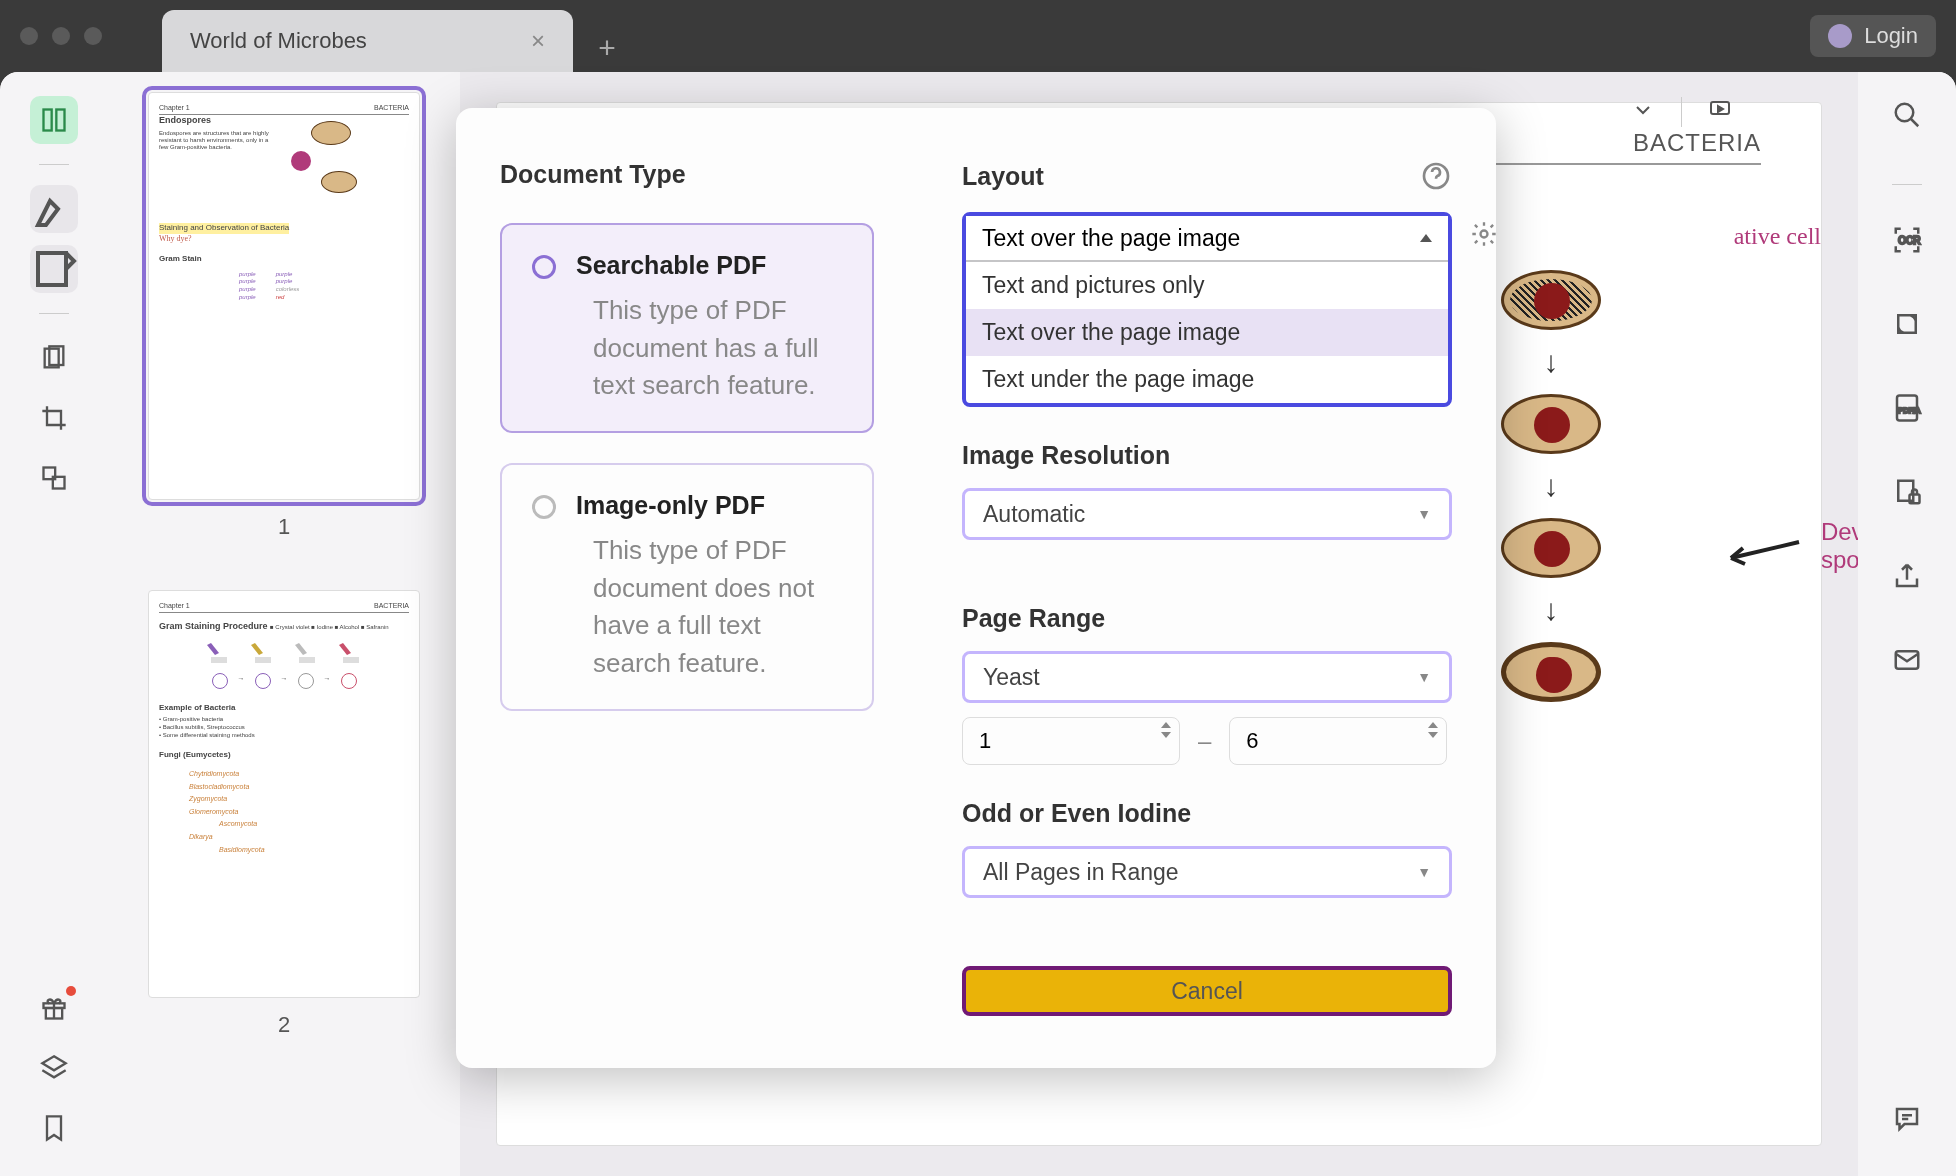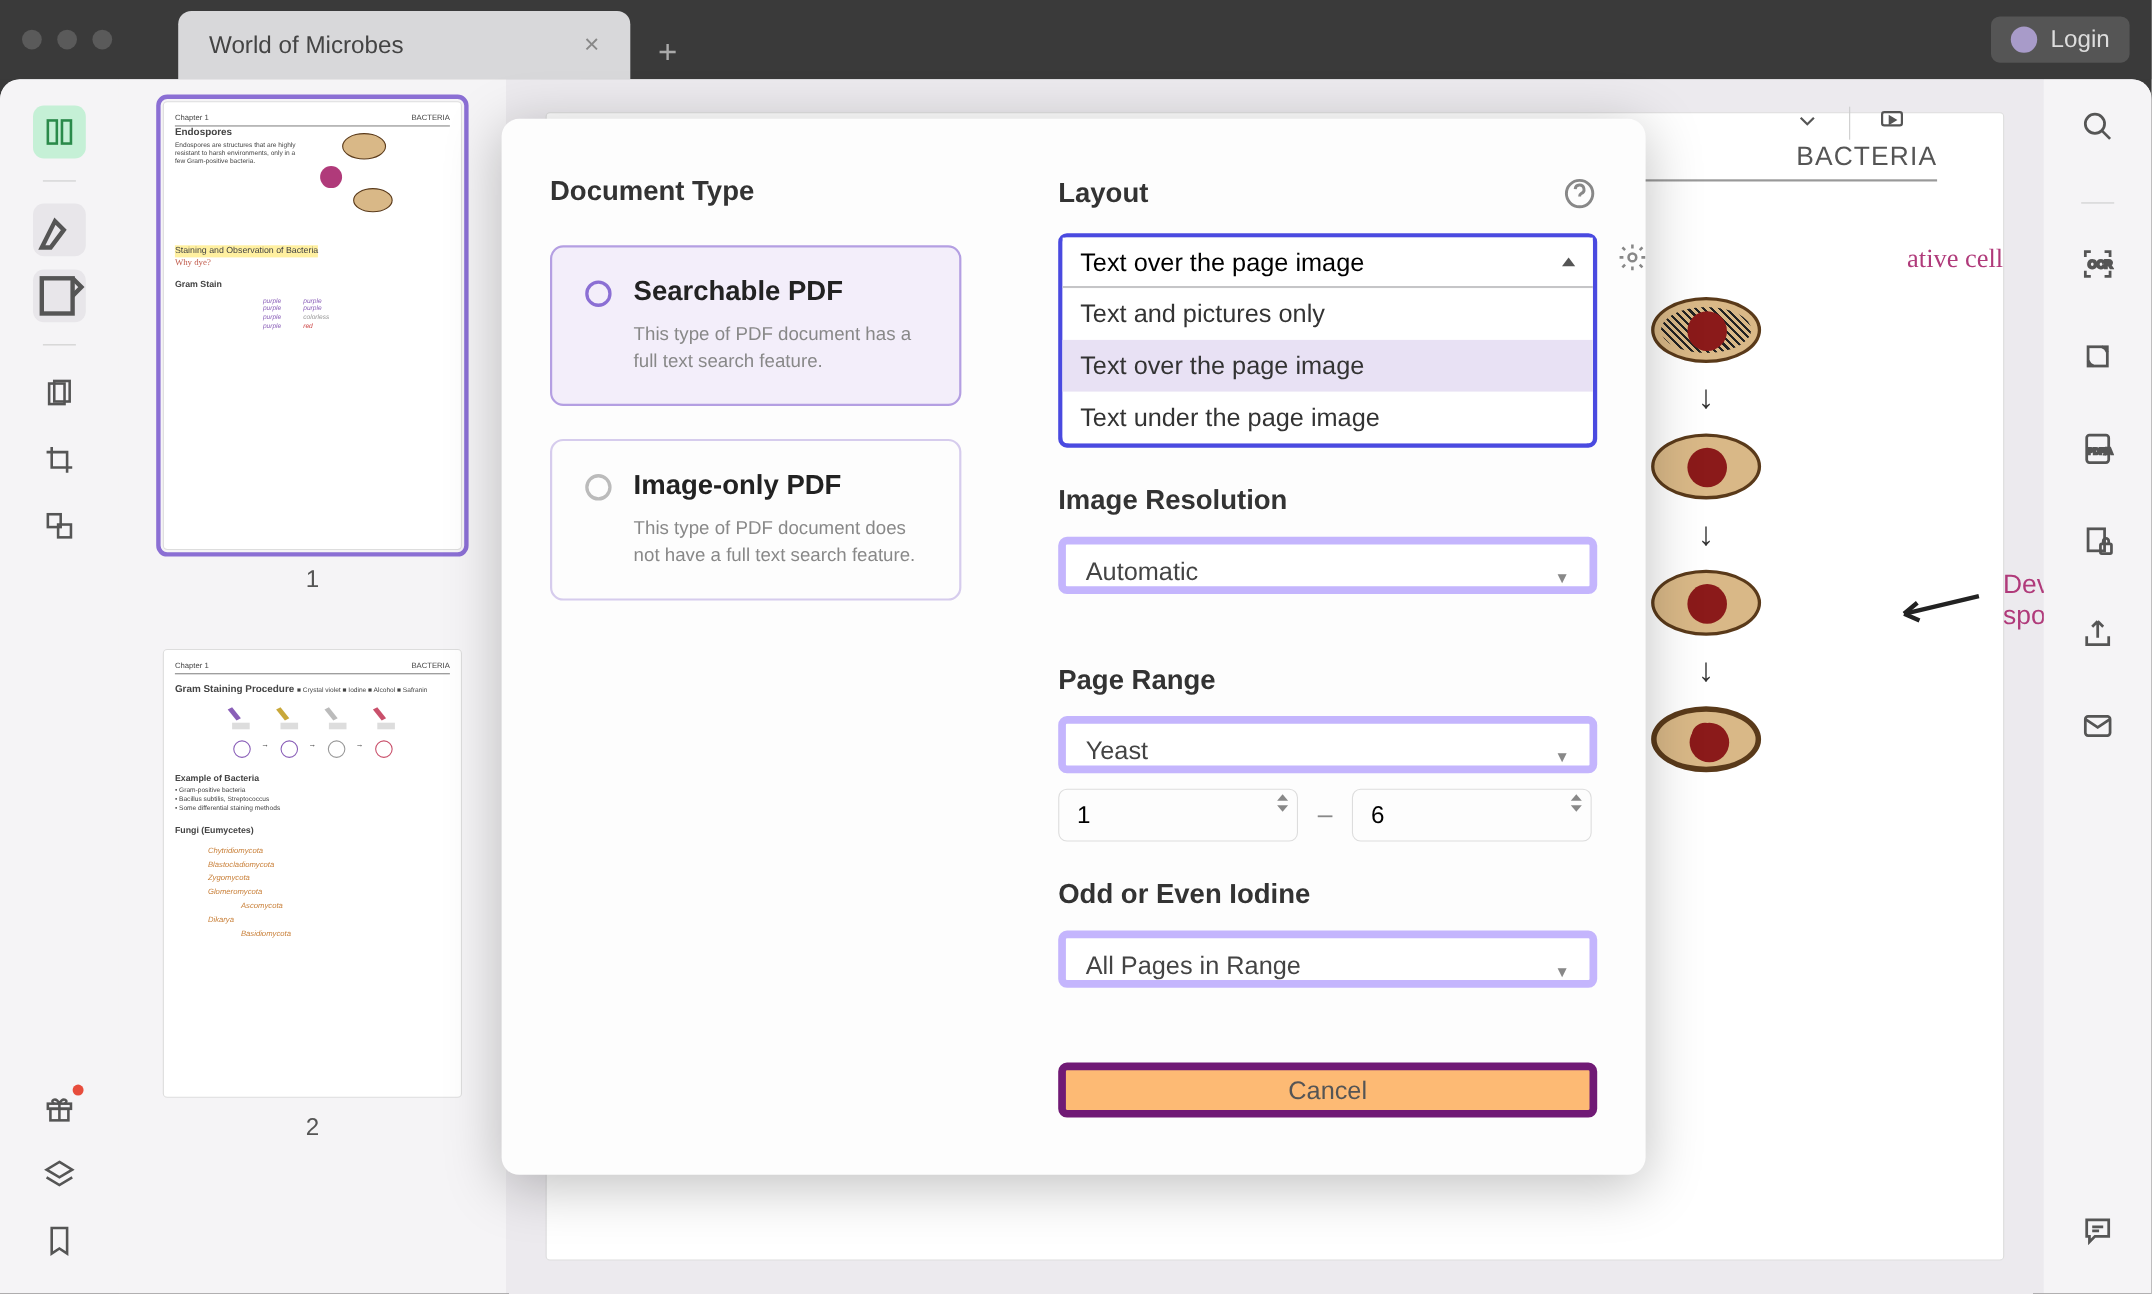--- a/index.html
+++ b/index.html
@@ -72,23 +72,23 @@
 .m-title { font-size: 25px; font-weight: 600; color: #333; margin-bottom: 34px; }
 .m-title-row { display: flex; align-items: center; justify-content: space-between; margin-bottom: 20px; }
 .m-help, .m-gear { width: 32px; height: 32px; display: flex; align-items: center; justify-content: center; color: #888; }
 
 .doc-choice { border: 2px solid #d6cced; border-radius: 12px; padding: 26px 30px; display: flex; gap: 20px; margin-bottom: 30px; }
 .doc-choice.sel { background: #f3eefa; border-color: #b49fe2; }
 .radio { width: 24px; height: 24px; border: 3px solid #8b6fd4; border-radius: 50%; flex-shrink: 0; margin-top: 4px; position: relative; }
 .doc-choice:not(.sel) .radio { border-color: #bbb; }
 .doc-choice.sel .radio::after { content: ""; position: absolute; inset: 3px; background: #8b6fd4; border-radius: 50%; display: none; }
 .choice-title { font-size: 25px; font-weight: 600; color: #222; margin-bottom: 12px; }
-.choice-desc { font-size: 17px; color: #888; line-height: 1.45; }
-
-.select { border: 7px solid #c4b5fd; border-radius: 8px; height: 52px; display: flex; align-items: flex-end; padding: 0 18px; font-size: 23px; color: #444; position: relative; background: #fff; }
+.choice-desc { font-size: 26px; color: #888; line-height: 1.45; margin-left: 17px; }
+
+.select { border: 3px solid #c4b5fd; border-radius: 8px; height: 52px; display: flex; align-items: center; padding: 0 18px; font-size: 23px; color: #444; position: relative; background: #fff; }
 .select .chev { margin-left: auto; color: #888; font-size: 14px; }
 .field-group { margin-bottom: 34px; }
 .field-label { font-size: 25px; font-weight: 600; color: #333; margin-bottom: 18px; }
 
 
 .open-dd-wrap { position: relative; }
 .open-dd { border: 4px solid #4a4ae0; border-radius: 8px; background: #fff; position: relative; z-index: 10; }
 .open-dd .sel-row { height: 46px; display: flex; align-items: center; padding: 0 16px; font-size: 23px; border-bottom: 2px solid #c5c5c7; background: #fff; }
 .open-dd .sel-row::after { content: ""; width: 0; height: 0; border-left: 6px solid transparent; border-right: 6px solid transparent; border-bottom: 8px solid #555; margin-left: auto; }
 .open-dd .options { background: #fff; border-radius: 0 0 6px 6px; }
@@ -99,21 +99,21 @@
 .range-row { display: flex; align-items: center; gap: 18px; margin-top: 14px; }
 .spinner-input { border: 1px solid #ddd; border-radius: 8px; height: 48px; width: 218px; display: flex; align-items: center; padding: 0 16px; font-size: 22px; position: relative; }
 .spinner-btns { position: absolute; right: 8px; top: 4px; display: flex; flex-direction: column; gap: 0; }
 .spinner-btns span { width: 0; height: 0; border-left: 5px solid transparent; border-right: 5px solid transparent; }
 .spinner-btns .up { border-bottom: 6px solid #888; margin-bottom: 4px; }
 .spinner-btns .down { border-top: 6px solid #888; }
 .dash { color: #888; font-size: 24px; }
 
 .btn-row { display: flex; gap: 18px; margin-top: auto; padding-top: 30px; }
 .btn { flex: 1; height: 50px; border-radius: 8px; display: flex; align-items: center; justify-content: center; font-size: 23px; cursor: pointer; }
-.btn.cancel { border: 7px solid #701a75; background: #fdba74; color: #555; }
+.btn.cancel { border: 4px solid #701a75; background: #eab308; color: #555; }
 .btn.primary { background: #a894e3; color: #fff; }
 
 </style>
 </head>
 <body>
 
 <div class="titlebar">
   <div class="traffic-lights">
     <span></span>
     <span></span>

